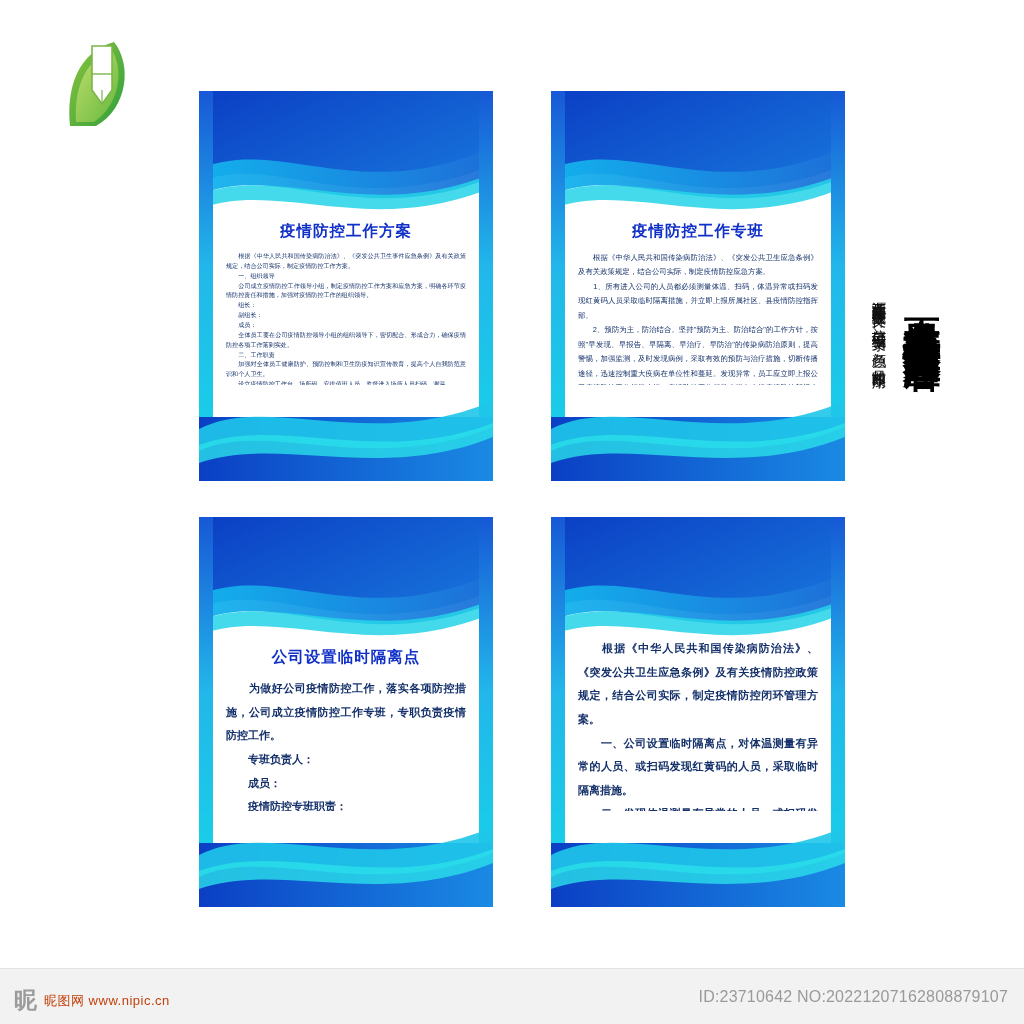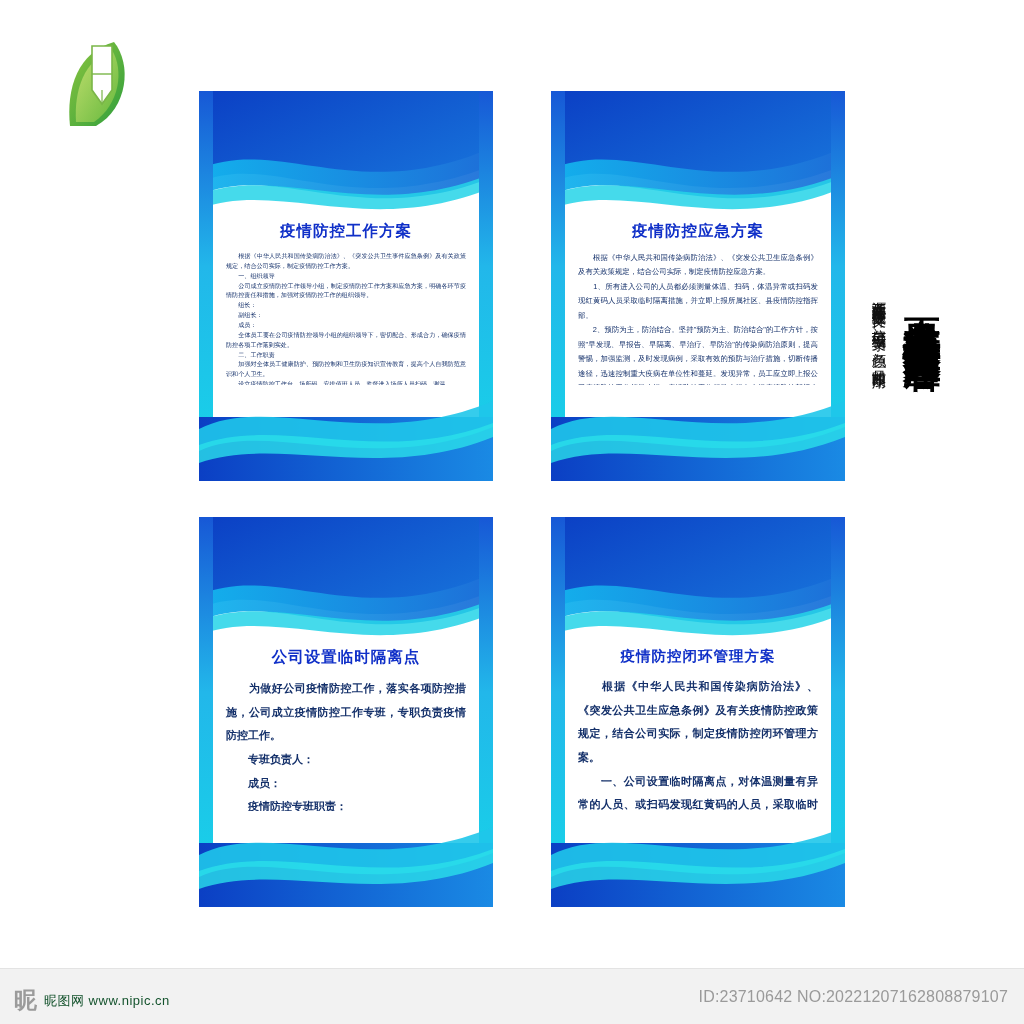--- a/index.html
+++ b/index.html
@@ -118,21 +118,21 @@
   }
   #watermark {
     position:absolute; left:14px; bottom:12px;
     display:flex; align-items:flex-end; gap:7px;
     color:#8f8f8f;
   }
   #wm-logo {
     font-family:"Liberation Serif", serif;
     font-size:23px; font-weight:bold; color:#9b9b9b; line-height:1;
   }
-  #wm-url { font-size:13px; color:#14532d; letter-spacing:.5px; padding-bottom:2px;}
+  #wm-url { font-size:13px; color:#c2410c; letter-spacing:.5px; padding-bottom:2px;}
   #id-text {
     position:absolute; right:16px; bottom:18px;
     font-size:16px; color:#9a9a9a; letter-spacing:.2px;
   }
 </style>
 </head>
 <body>
 
 <div id="logo">
   <svg width="72" height="92" viewBox="0 0 72 92">
@@ -223,21 +223,21 @@
     <div class="side-l"></div>
     <div class="side-r"></div>
     <div class="wave-bot">
       <svg width="294" height="110" viewBox="0 0 294 110" preserveAspectRatio="none">
         <rect x="0" y="46" width="294" height="64" fill="url(#wb1)"></rect>
         <path d="M0,58 C70,22 170,82 294,30 L294,56 C170,106 70,48 0,80 Z" fill="#1fc6ea" opacity=".9"></path>
         <path d="M0,74 C80,44 180,96 294,52 L294,66 C180,112 80,64 0,92 Z" fill="#2ae0ea" opacity=".8"></path>
       </svg>
     </div>
     <div class="body">
-      <div class="p-title">疫情防控应急方案</div>
+      <div class="p-title">疫情防控工作专班</div>
       <div class="p-body large">　　根据《中华人民共和国传染病防治法》、《突发公共卫生应急条例》及有关政策规定，结合公司实际，制定疫情防控应急方案。
 　　1、所有进入公司的人员都必须测量体温、扫码，体温异常或扫码发现红黄码人员采取临时隔离措施，并立即上报所属社区、县疫情防控指挥部。
 　　2、预防为主，防治结合。坚持"预防为主、防治结合"的工作方针，按照"早发现、早报告、早隔离、早治疗、早防治"的传染病防治原则，提高警惕，加强监测，及时发现病例，采取有效的预防与治疗措施，切断传播途径，迅速控制重大疫病在单位性和蔓延。发现异常，员工应立即上报公司疫情防控工作领导小组，疫情防控工作领导小组向上级疫情防控部门上报，临时隔离相关人员。
 　　3、一旦发生疫情，根据防控部门规定开展疫情防控工作，并配合做好流调溯源。
 　　4 对发生疫情的场所进行消毒处理。密接及次密接人员按卫生防疫部门的规定做好防护及隔离，避免疫情扩大化。</div>
     </div>
   </div>
 
   <div class="poster">
     <div class="wave-top">
@@ -284,21 +284,20 @@
     <div class="side-l"></div>
     <div class="side-r"></div>
     <div class="wave-bot">
       <svg width="294" height="110" viewBox="0 0 294 110" preserveAspectRatio="none">
         <rect x="0" y="46" width="294" height="64" fill="url(#wb1)"></rect>
         <path d="M0,58 C70,22 170,82 294,30 L294,56 C170,106 70,48 0,80 Z" fill="#1fc6ea" opacity=".9"></path>
         <path d="M0,74 C80,44 180,96 294,52 L294,66 C180,112 80,64 0,92 Z" fill="#2ae0ea" opacity=".8"></path>
       </svg>
     </div>
     <div class="body">
-      <div class="p-title small">疫情防控闭环管理方案</div>
       <div class="p-body xlarge">　　根据《中华人民共和国传染病防治法》、《突发公共卫生应急条例》及有关疫情防控政策规定，结合公司实际，制定疫情防控闭环管理方案。
 　　一、公司设置临时隔离点，对体温测量有异常的人员、或扫码发现红黄码的人员，采取临时隔离措施。
 　　二、发现体温测量有异常的人员、或扫码发现红黄码的人员，立即报告公司疫情防控专班领导。
 　　三、公司疫情防控专班立即向所属社区及县疫情防控指挥部报告相关情况，请求派车将体温测量有异常的人员、或扫码发现红黄码的人员转运至规定的医院或地点。</div>
     </div>
   </div>
 
 </div>
 
 <div id="headline">更多共享模板请进入右边设计师图库查看</div>

